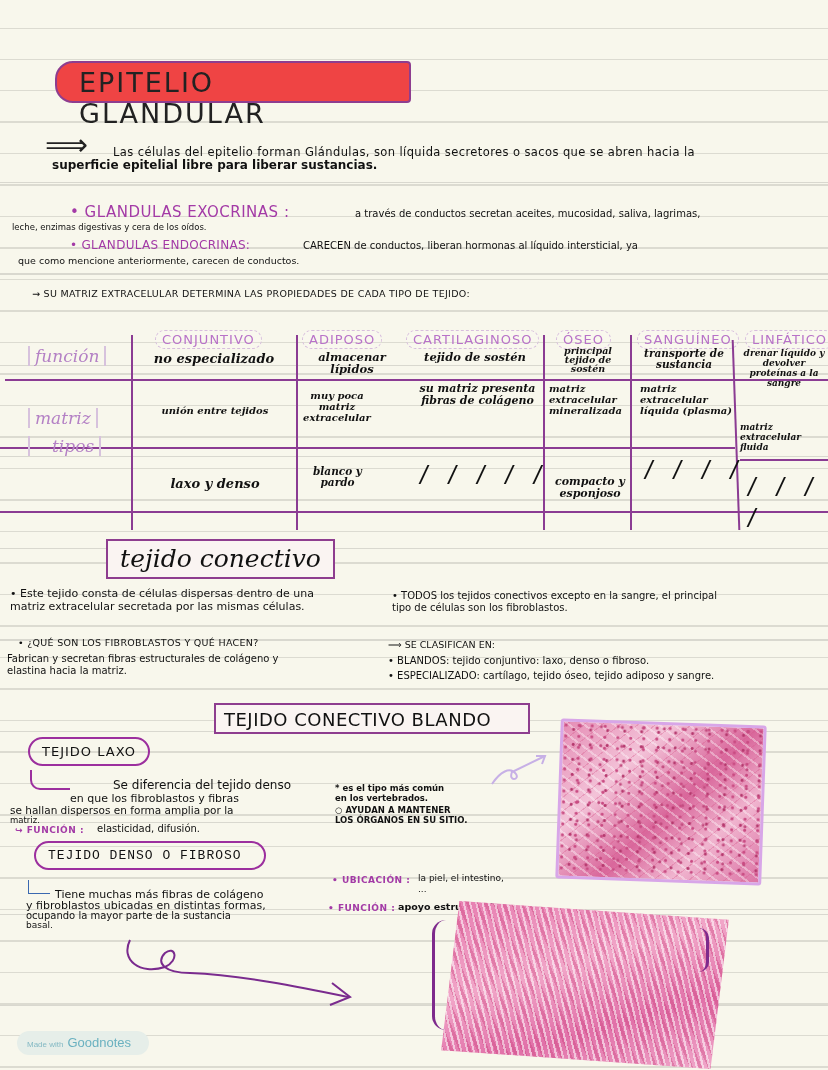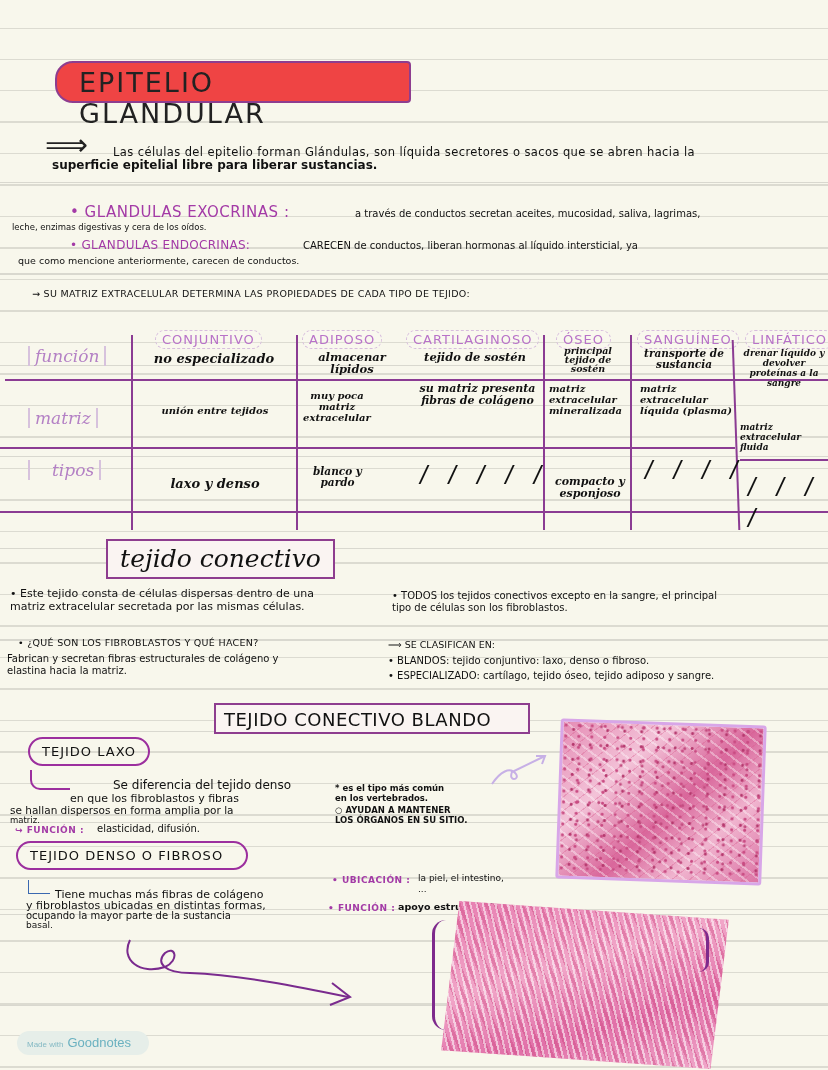--- a/index.html
+++ b/index.html
@@ -156,21 +156,21 @@
   <div class="tbl-line-v" style="left:630px;top:335px;height:195px;"></div>
   <div class="tbl-line-v" style="left:735px;top:340px;height:190px;transform:rotate(-2deg);"></div>
 
   <div class="tbl-line-h" style="left:5px;top:379px;width:823px;"></div>
   <div class="tbl-line-h" style="left:0px;top:447px;width:735px;"></div>
   <div class="tbl-line-h" style="left:740px;top:459px;width:88px;"></div>
   <div class="tbl-line-h" style="left:0px;top:511px;width:828px;"></div>
 
   <div class="row-head" style="left:28px;top:346px;">función</div>
   <div class="row-head" style="left:28px;top:408px;">matriz</div>
-  <div class="row-head" style="left:28px;top:460px;padding-left:22px;">tipos</div>
+  <div class="row-head" style="left:28px;top:436px;padding-left:22px;">tipos</div>
 
   <div class="cell" style="left:138px;top:353px;width:152px;font-size:13px;">no especializado</div>
   <div class="cell" style="left:302px;top:351px;width:100px;">almacenar lípidos</div>
   <div class="cell" style="left:410px;top:351px;width:130px;">tejido de sostén</div>
   <div class="cell" style="left:549px;top:346px;width:78px;font-size:9.5px;line-height:9px;">principal tejido de sostén</div>
   <div class="cell" style="left:636px;top:348px;width:96px;font-size:10.5px;line-height:11px;">transporte de sustancia</div>
   <div class="cell" style="left:740px;top:348px;width:88px;font-size:9px;line-height:10px;">drenar líquido y devolver proteínas a la sangre</div>
 
   <div class="cell" style="left:140px;top:404px;width:150px;font-size:10px;line-height:13px;">unión entre tejidos</div>
   <div class="cell" style="left:302px;top:390px;width:70px;font-size:10px;line-height:11px;">muy poca matriz extracelular</div>
@@ -219,21 +219,21 @@
   <div>LOS ÓRGANOS EN SU SITIO.</div>
 </div>
 
 <svg class="abs" style="left:490px;top:752px;" width="60" height="35">
   <path d="M2 32 C 10 20, 20 14, 26 22 C 30 28, 18 30, 22 20 L 55 4" stroke="#c7b0e6" stroke-width="2" fill="none"></path>
   <path d="M46 4 L 55 4 L 52 12" stroke="#c7b0e6" stroke-width="2" fill="none"></path>
 </svg>
 
 <div class="abs histo1"></div>
 
-<div class="abs cloud hand" style="left:16px;top:841px;width:232px;">TEJIDO DENSO O FIBROSO</div>
+<div class="abs cloud hand" style="left:34px;top:841px;width:232px;font-family:Liberation Mono, monospace;">TEJIDO DENSO O FIBROSO</div>
 
 <div class="abs" style="left:28px;top:880px;width:22px;height:14px;border-left:1.5px solid #3a68b0;border-bottom:1.5px solid #3a68b0;"></div>
 <div class="abs hand" style="left:55px;top:888px;font-size:11px;">Tiene muchas más fibras de colágeno</div>
 <div class="abs hand" style="left:26px;top:899px;font-size:11px;">y fibroblastos ubicadas en distintas formas,</div>
 <div class="abs hand" style="left:26px;top:910px;font-size:10px;">ocupando la mayor parte de la sustancia</div>
 <div class="abs hand" style="left:26px;top:920px;font-size:9px;">basal.</div>
 
 <div class="abs lbl-purple hand" style="left:332px;top:875px;">• UBICACIÓN :</div>
 <div class="abs hand" style="left:418px;top:873px;width:90px;font-size:9px;line-height:11px;">la piel, el intestino, ...</div>
 <div class="abs lbl-purple hand" style="left:328px;top:903px;">• FUNCIÓN :</div>

